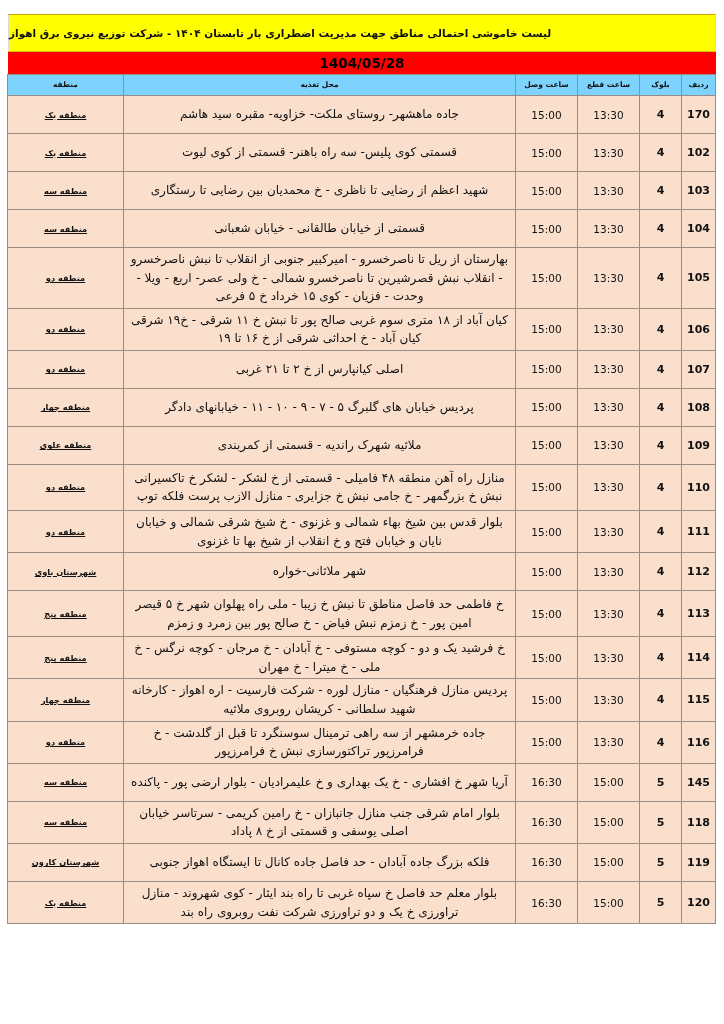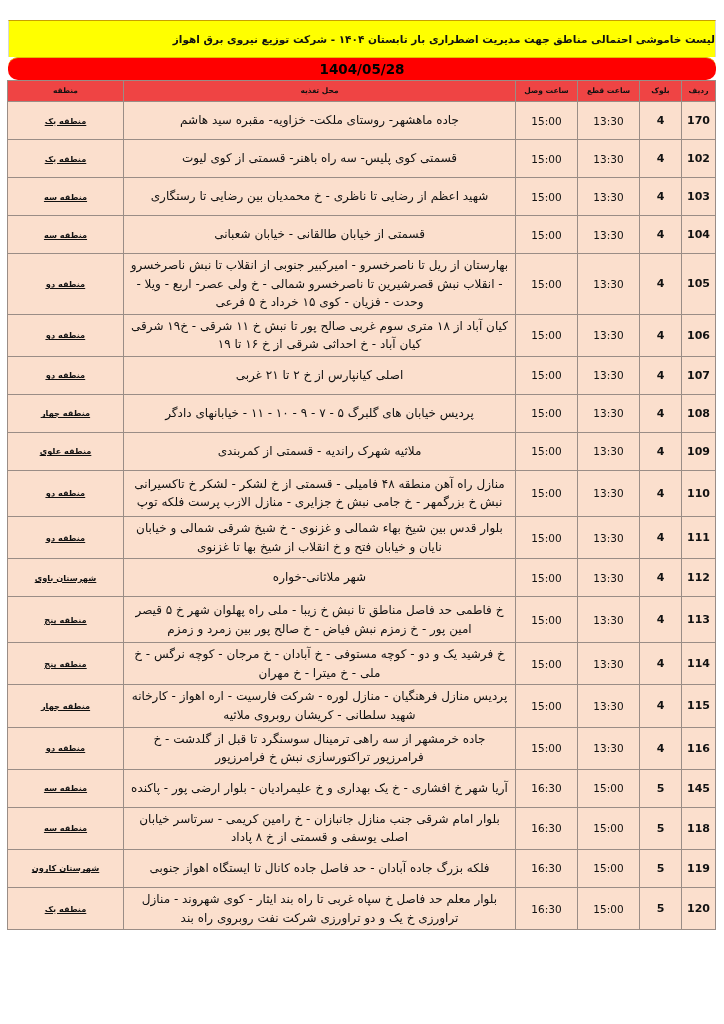--- a/index.html
+++ b/index.html
@@ -15,49 +15,48 @@
     overflow: hidden;
   }
   .sheet {
     width: 724px;
     box-sizing: border-box;
     padding: 0;
     background: #ffffff;
   }
   
   .title-banner {
-    margin: 20px 8px 0 8px;
+    margin: 14px 8px 0 8px;
     height: 36px;
     background: #ffff00;
     border-top: 1px solid #c8a000;
     border-left: 1px solid #d8d8d8;
     border-right: 1px solid #d8d8d8;
     display: flex;
     align-items: center;
-    justify-content: flex-start;
+    justify-content: flex-end;
     text-align: center;
   }
   .title-banner .title-text {
     font-size: 10.5px;
     font-weight: bold;
     color: #111111;
     direction: rtl;
     letter-spacing: 0;
     line-height: 1.2;
   }
   
   .date-banner {
     margin: 0 8px 0 8px;
     height: 22px;
     background: #ff0000;
     border-top: 1px solid #e0c000;
     display: flex;
     align-items: center;
     justify-content: center;
-    border-radius: 10px;
   }
   .date-banner .date-text {
     font-size: 13.5px;
     font-weight: bold;
     color: #000000;
     direction: ltr;
   }
   
   table.outage {
     margin: 0 8px;
@@ -69,21 +68,21 @@
   table.outage th,
   table.outage td {
     border: 1px solid #9a8d86;
     background: #fbdfcd;
     padding: 2px 3px;
     vertical-align: middle;
     text-align: center;
     color: #111111;
   }
   table.outage thead th {
-    background: #ef4444;
+    background: #7dd3fc;
     font-size: 7.5px;
     font-weight: bold;
     height: 18px;
     padding: 1px 2px;
     line-height: 1.1;
     margin-top: 18px;
   }
   
   col.c-radif   { width: 34px; }
   col.c-block   { width: 42px; }

